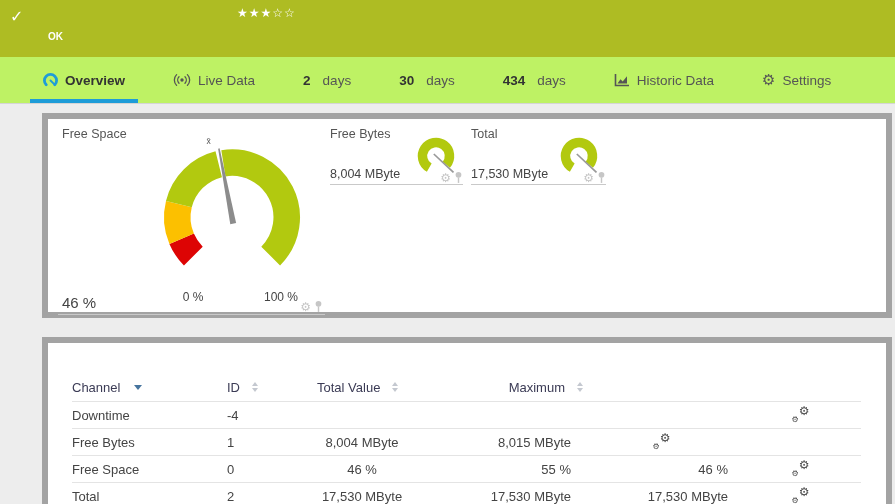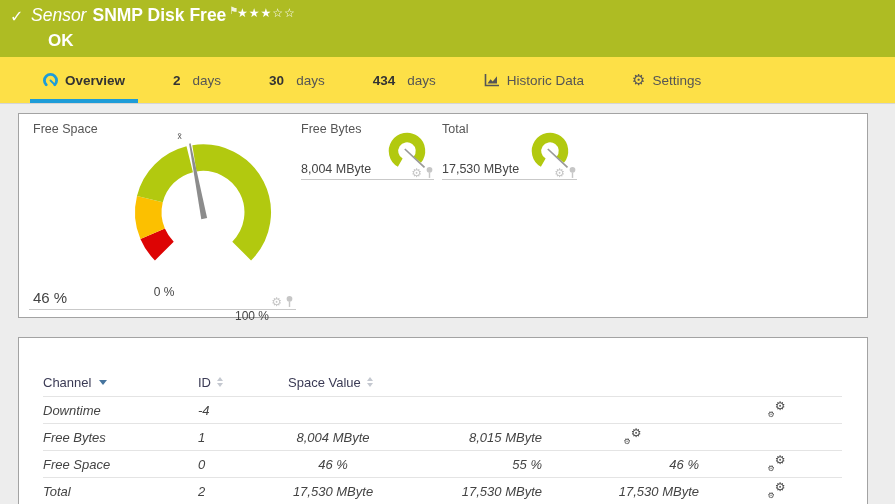--- a/index.html
+++ b/index.html
@@ -11,94 +11,98 @@
   .icon-font { font-family: "DejaVu Sans", sans-serif; }
 
   
   .topbar { position:absolute; left:0; top:0; width:895px; height:57px; background:#aebc23; color:#fff; }
   .topbar .check { position:absolute; left:10px; top:7px; font-size:16px; font-weight:bold; }
   .title-line { position:absolute; left:31px; top:5px; font-size:17.5px; white-space:nowrap; }
   .title-kind { font-style:italic; font-weight:400; margin-right:6px; }
   .title-name { font-weight:700; }
   .title-flag { font-size:10px; vertical-align:super; margin-left:3px; opacity:.85; }
   .stars { position:absolute; left:237px; top:6px; font-size:12px; letter-spacing:1px; color:#fff; }
-  .status-ok { position:absolute; left:48px; top:31px; font-size:17px; font-weight:700; }
-
-  
-  .tabbar { position:absolute; left:0; top:57px; width:895px; height:47px; background:#fde047;
+  .status-ok { position:absolute; left:48px; top:31px; font-size:10px; font-weight:700; }
+
+  
+  .tabbar { position:absolute; left:0; top:57px; width:895px; height:47px; background:#bef264;
             border-bottom:1px solid #d5d5d5; display:flex; align-items:stretch; padding-left:30px; }
   .tab { display:flex; align-items:center; gap:7px; padding:0 13px; margin-right:22px;
          color:#555; font-size:13.5px; white-space:nowrap; cursor:pointer; }
   .tab .num { font-weight:700; color:#333; margin-right:5px; }
   .tab.active { font-weight:700; color:#333; border-bottom:4px solid #1e9cd8; padding-top:4px; }
   .tab svg, .tab .gearchar { flex:0 0 auto; }
   .gearchar { font-size:15px; color:#555; line-height:1; }
 
   
-  .panel { position:absolute; left:18px; width:850px; background:#fff; border:1px solid #a3a3a3; }
+  .panel { position:absolute; left:42px; width:850px; background:#fff; border:6px solid #a3a3a3; }
   .panel-gauges { top:113px; height:205px; }
   .panel-table  { top:337px; height:200px; }
 
   
   .fs-cell { position:absolute; left:10px; top:6px; width:267px; height:190px; border-bottom:1px solid #c9c9c9; }
   .cell-label { font-size:12.5px; color:#555; }
   .fs-cell .cell-label { position:absolute; left:4px; top:2px; }
   .gauge-big { position:absolute; left:89px; top:3px; width:170px; height:149px; }
   .gauge-min-label, .gauge-max-label { position:absolute; top:165px; width:50px; text-align:center; font-size:12px; color:#444; }
-  .gauge-min-label { left:110px; } .gauge-max-label { left:198px;margin-top:24px; }
+  .gauge-min-label { left:110px; } .gauge-max-label { left:198px; }
   .fs-value { position:absolute; left:4px; bottom:3px; font-size:15px; color:#444; }
   .corner-icons { position:absolute; right:2px; bottom:1px; display:flex; align-items:center; gap:3px; color:#c6c6c6; }
   .corner-icons .gearchar { font-size:12px; color:#c6c6c6; }
 
   
   .mini-cell { position:absolute; top:8px; height:58px; border-bottom:1px solid #c9c9c9; }
   .mini-fb { left:282px; width:133px; } .mini-total { left:423px; width:135px; }
   .mini-cell .cell-label { position:absolute; left:0; top:0; }
   .mini-cell .mini-value { position:absolute; left:0; bottom:3px; font-size:12.5px; color:#444; }
   .mini-gauge { position:absolute; right:2px; top:8px; }
   .mini-cell .corner-icons { right:0; bottom:0; }
 
   
   .tbl { padding:30px 25px 0 24px; }
   .trow { display:grid; grid-template-columns:155px 90px 90px 176px 157px 1fr; align-items:center; }
   .trow.head { height:28px; color:#3b3b55; }
-  .trow.body { height:27px; border-top:1px solid #e4e4e4; color:#444;font-style:italic; }
-  .hcell { display:flex; align-items:center; gap:6px; }
+  .trow.body { height:27px; border-top:1px solid #e4e4e4; color:#444; }
+  .hcell { display:flex; align-items:center; gap:12px; }
   .hcell.right { justify-content:flex-end; }
   .c-last { text-align:center; }
   .c-min, .c-max { text-align:right; padding-right:12px; }
   .c-set { text-align:center; }
   .tri { width:0; height:0; display:block; }
   .sort-du { display:inline-flex; flex-direction:column; gap:2px; }
   .sort-du .up   { border-left:3.5px solid transparent; border-right:3.5px solid transparent; border-bottom:4px solid #c4c8d0; }
   .sort-du .down { border-left:3.5px solid transparent; border-right:3.5px solid transparent; border-top:4px solid #c4c8d0; }
   .sort-active { border-left:4.5px solid transparent; border-right:4.5px solid transparent; border-top:5.5px solid #46749e; display:inline-block; margin-left:2px; }
   .row-gears { color:#4a4a4a; cursor:pointer; display:inline-block; position:relative; width:18px; height:16px; }
   .row-gears .g1 { position:absolute; right:0; top:-2px; font-size:12px; }
   .row-gears .g2 { position:absolute; left:0; bottom:-2px; font-size:8px; }
 </style>
 </head>
 <body>
 
 <div class="topbar">
   <span class="check">✓</span>
-  <div class="title-line">
-    <span class="title-kind">Sensor</span><span class="title-name">SNMP Disk Free</span><span class="title-flag icon-font">⚑</span>
-  </div>
   <div class="stars icon-font">★★★☆☆</div>
   <div class="status-ok">OK</div>
 </div>
 
 <div class="tabbar">
   <div class="tab active">
     <svg width="15" height="15" viewBox="0 0 16 16">
         <path d="M12.6 12.6 A6.5 6.5 0 1 0 3.4 12.6" fill="none" stroke="#1e9cd8" stroke-width="3" stroke-linecap="round"></path>
         <line x1="8" y1="8" x2="12.2" y2="12.2" stroke="#1e9cd8" stroke-width="2" stroke-linecap="round"></line>
       </svg>
     <span>Overview</span>
+  </div>
+  <div class="tab">
+    <svg width="18" height="14" viewBox="0 0 18 14">
+        <circle cx="9" cy="7" r="1.7" fill="#555"></circle>
+        <path d="M6 3.8 a4.6 4.6 0 0 0 0 6.4 M12 3.8 a4.6 4.6 0 0 1 0 6.4 M3.6 1.6 a7.6 7.6 0 0 0 0 10.8 M14.4 1.6 a7.6 7.6 0 0 1 0 10.8" stroke="#555" stroke-width="1.3" fill="none" stroke-linecap="round"></path>
+      </svg>
+    <span>Live Data</span>
   </div>
   <div class="tab">
     <span class="num">2</span>
       <span>days</span>
   </div>
   <div class="tab">
     <span class="num">30</span>
       <span>days</span>
   </div>
   <div class="tab">
@@ -184,21 +188,28 @@
         <span class="tri sort-active"></span>
       </div>
       <div class="hcell">
         <span>ID</span>
         <span class="sort-du">
             <span class="tri up"></span>
             <span class="tri down"></span>
           </span>
       </div>
       <div class="hcell">
-        <span>Space Value</span>
+        <span>Total Value</span>
+        <span class="sort-du">
+            <span class="tri up"></span>
+            <span class="tri down"></span>
+          </span>
+      </div>
+      <div class="hcell right">
+        <span>Maximum</span>
         <span class="sort-du">
             <span class="tri up"></span>
             <span class="tri down"></span>
           </span>
       </div>
       <div></div>
     </div>
 
     <div class="trow body">
       <div class="c-ch">Downtime</div>

